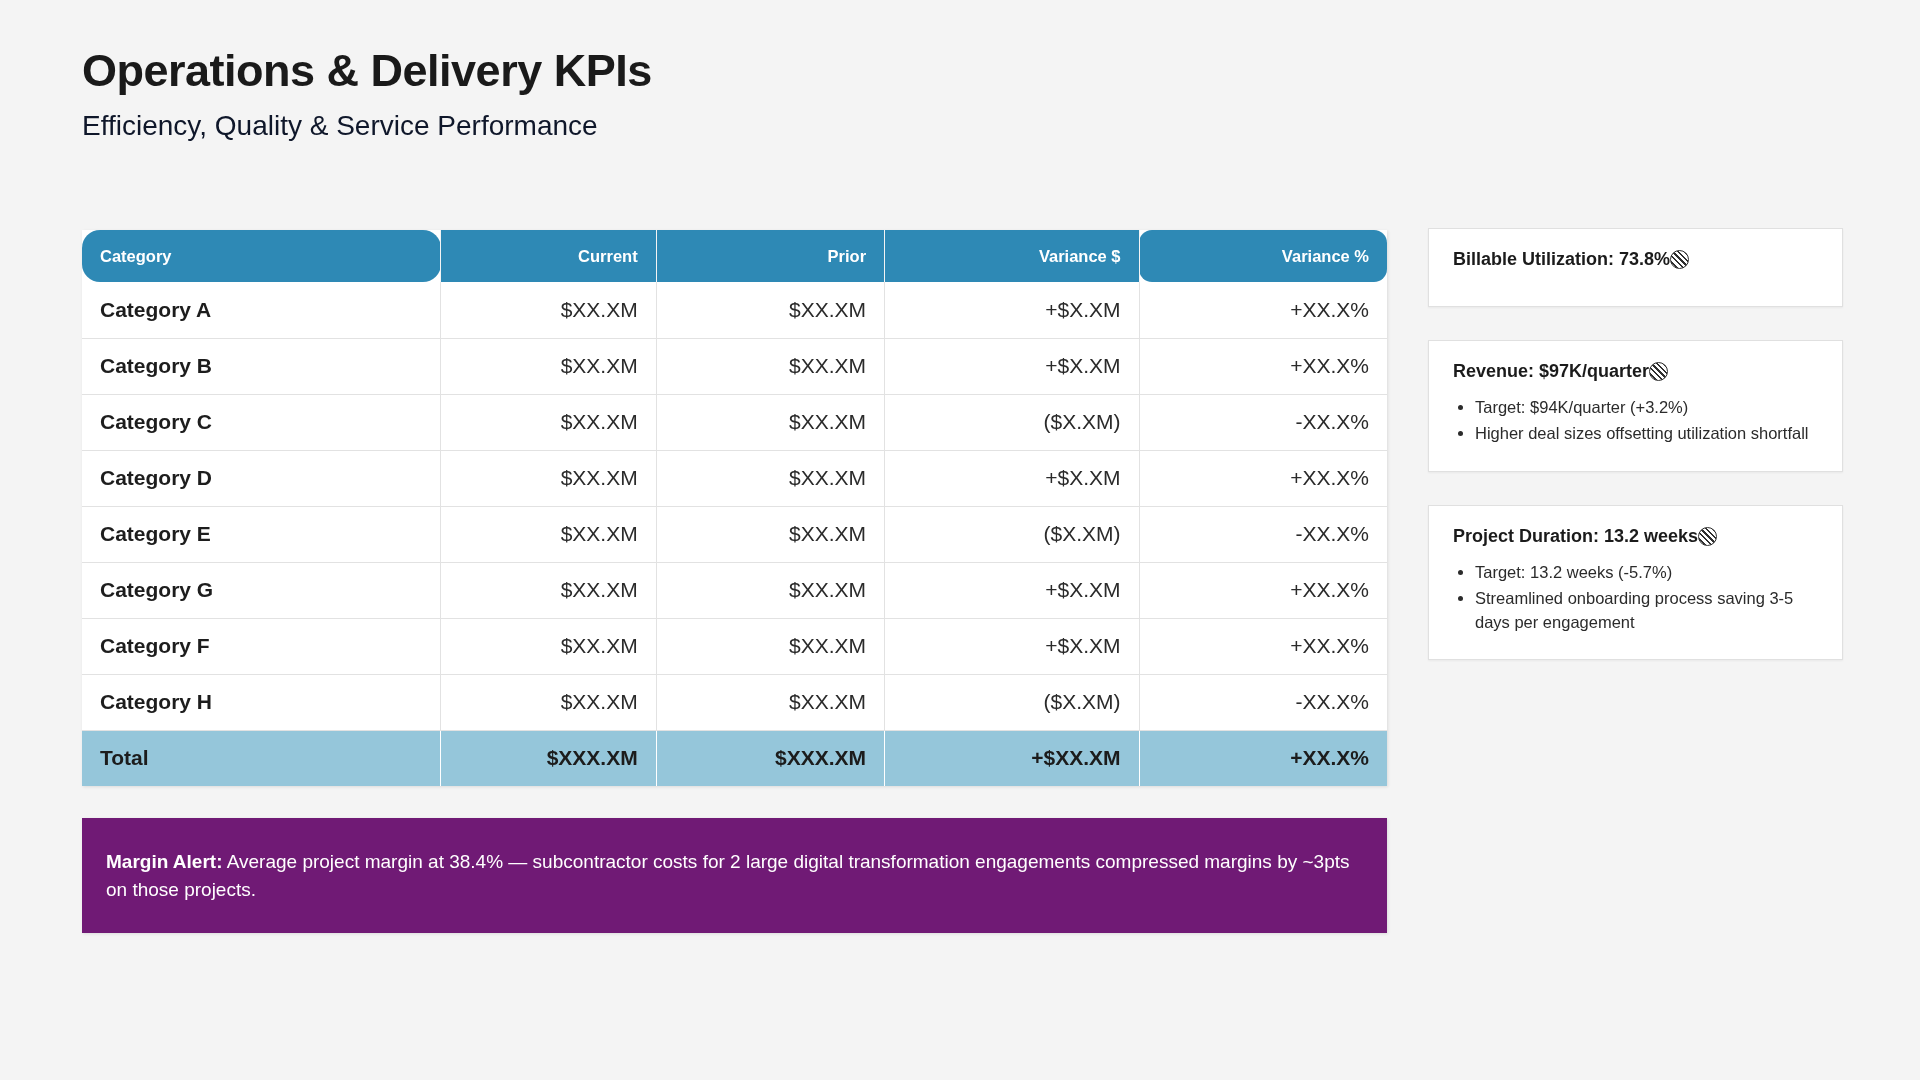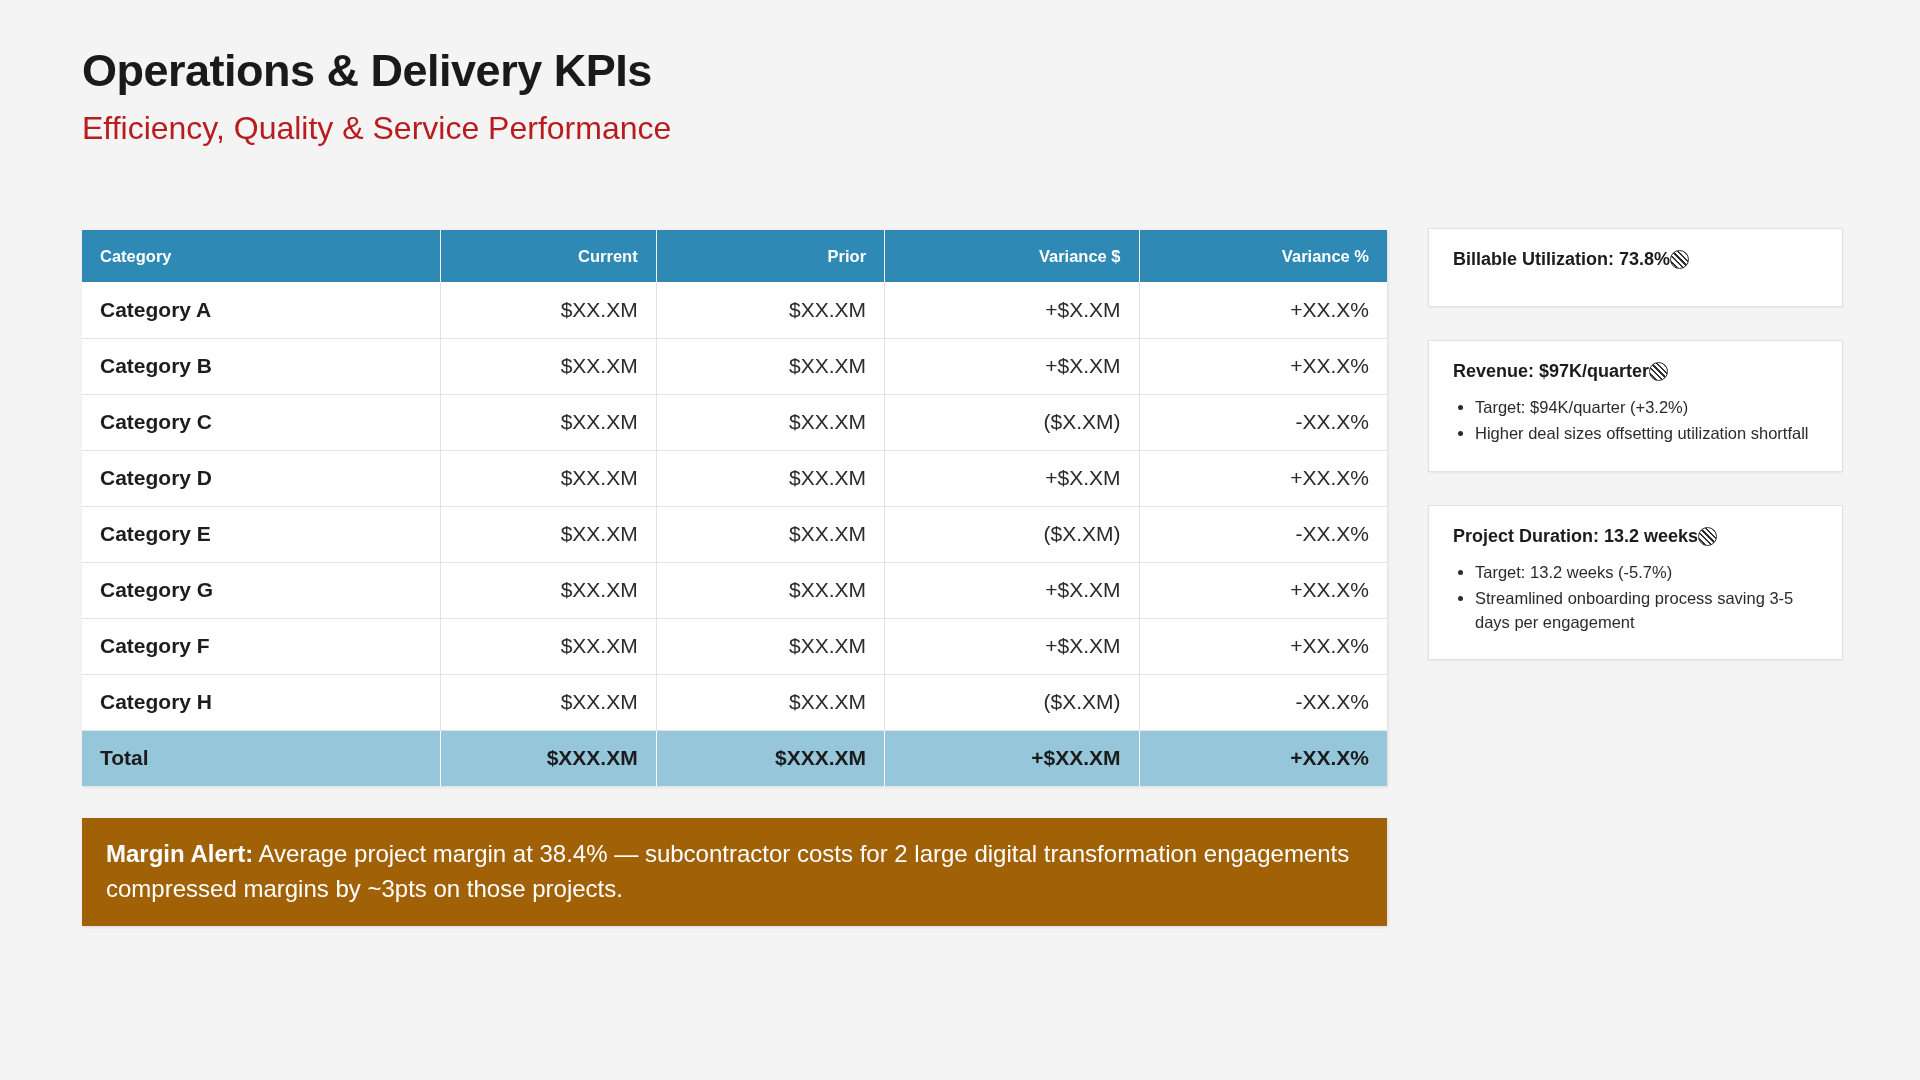--- a/index.html
+++ b/index.html
@@ -29,23 +29,23 @@
   }
   .title {
     font-size: 45px;
     font-weight: bold;
     color: #1a1a1a;
     letter-spacing: -0.5px;
     margin: 0;
     line-height: 1.15;
   }
   .subtitle {
-    font-size: 32px;
+    font-size: 28px;
     font-weight: normal;
-    color: #b91c1c;
+    color: #0f172a;
     margin: 12px 0 1px 0;
     line-height: 1.2;
   }
 
   
   .table-wrap {
     position: absolute;
     left: 82px;
     top: 230px;
     width: 1305px;
@@ -63,23 +63,25 @@
     font-size: 16.5px;
     font-weight: bold;
     padding: 16px 18px;
     text-align: right;
     border-right: 1px solid #f4f4f4;
     box-sizing: border-box;
     height: 52px;
   }
   table.kpi th.first {
     text-align: left;
+    border-radius: 18px;
   }
   table.kpi th:last-child {
     border-right: none;
+    border-radius: 13px;
   }
   table.kpi td {
     font-size: 21px;
     padding: 15px 18px;
     text-align: right;
     border-bottom: 1px solid #e2e2e2;
     border-right: 1px solid #e2e2e2;
     color: #2b2b2b;
     background: #ffffff;
     box-sizing: border-box;
@@ -104,25 +106,25 @@
   table.kpi tr.total td:last-child {
     border-right: none;
   }
 
   .alert {
     position: absolute;
     left: 82px;
     top: 818px;
     width: 1305px;
     box-sizing: border-box;
-    background: #a16207;
+    background: #701a75;
     color: #ffffff;
-    font-size: 24px;
+    font-size: 19px;
     line-height: 1.45;
-    padding: 19px 24px;
+    padding: 30px 24px;
     box-shadow: 1px 1px 3px rgba(0,0,0,0.10);
   }
   .alert b {
     font-weight: bold;
   }
 
   
   .cards {
     position: absolute;
     left: 1428px;

